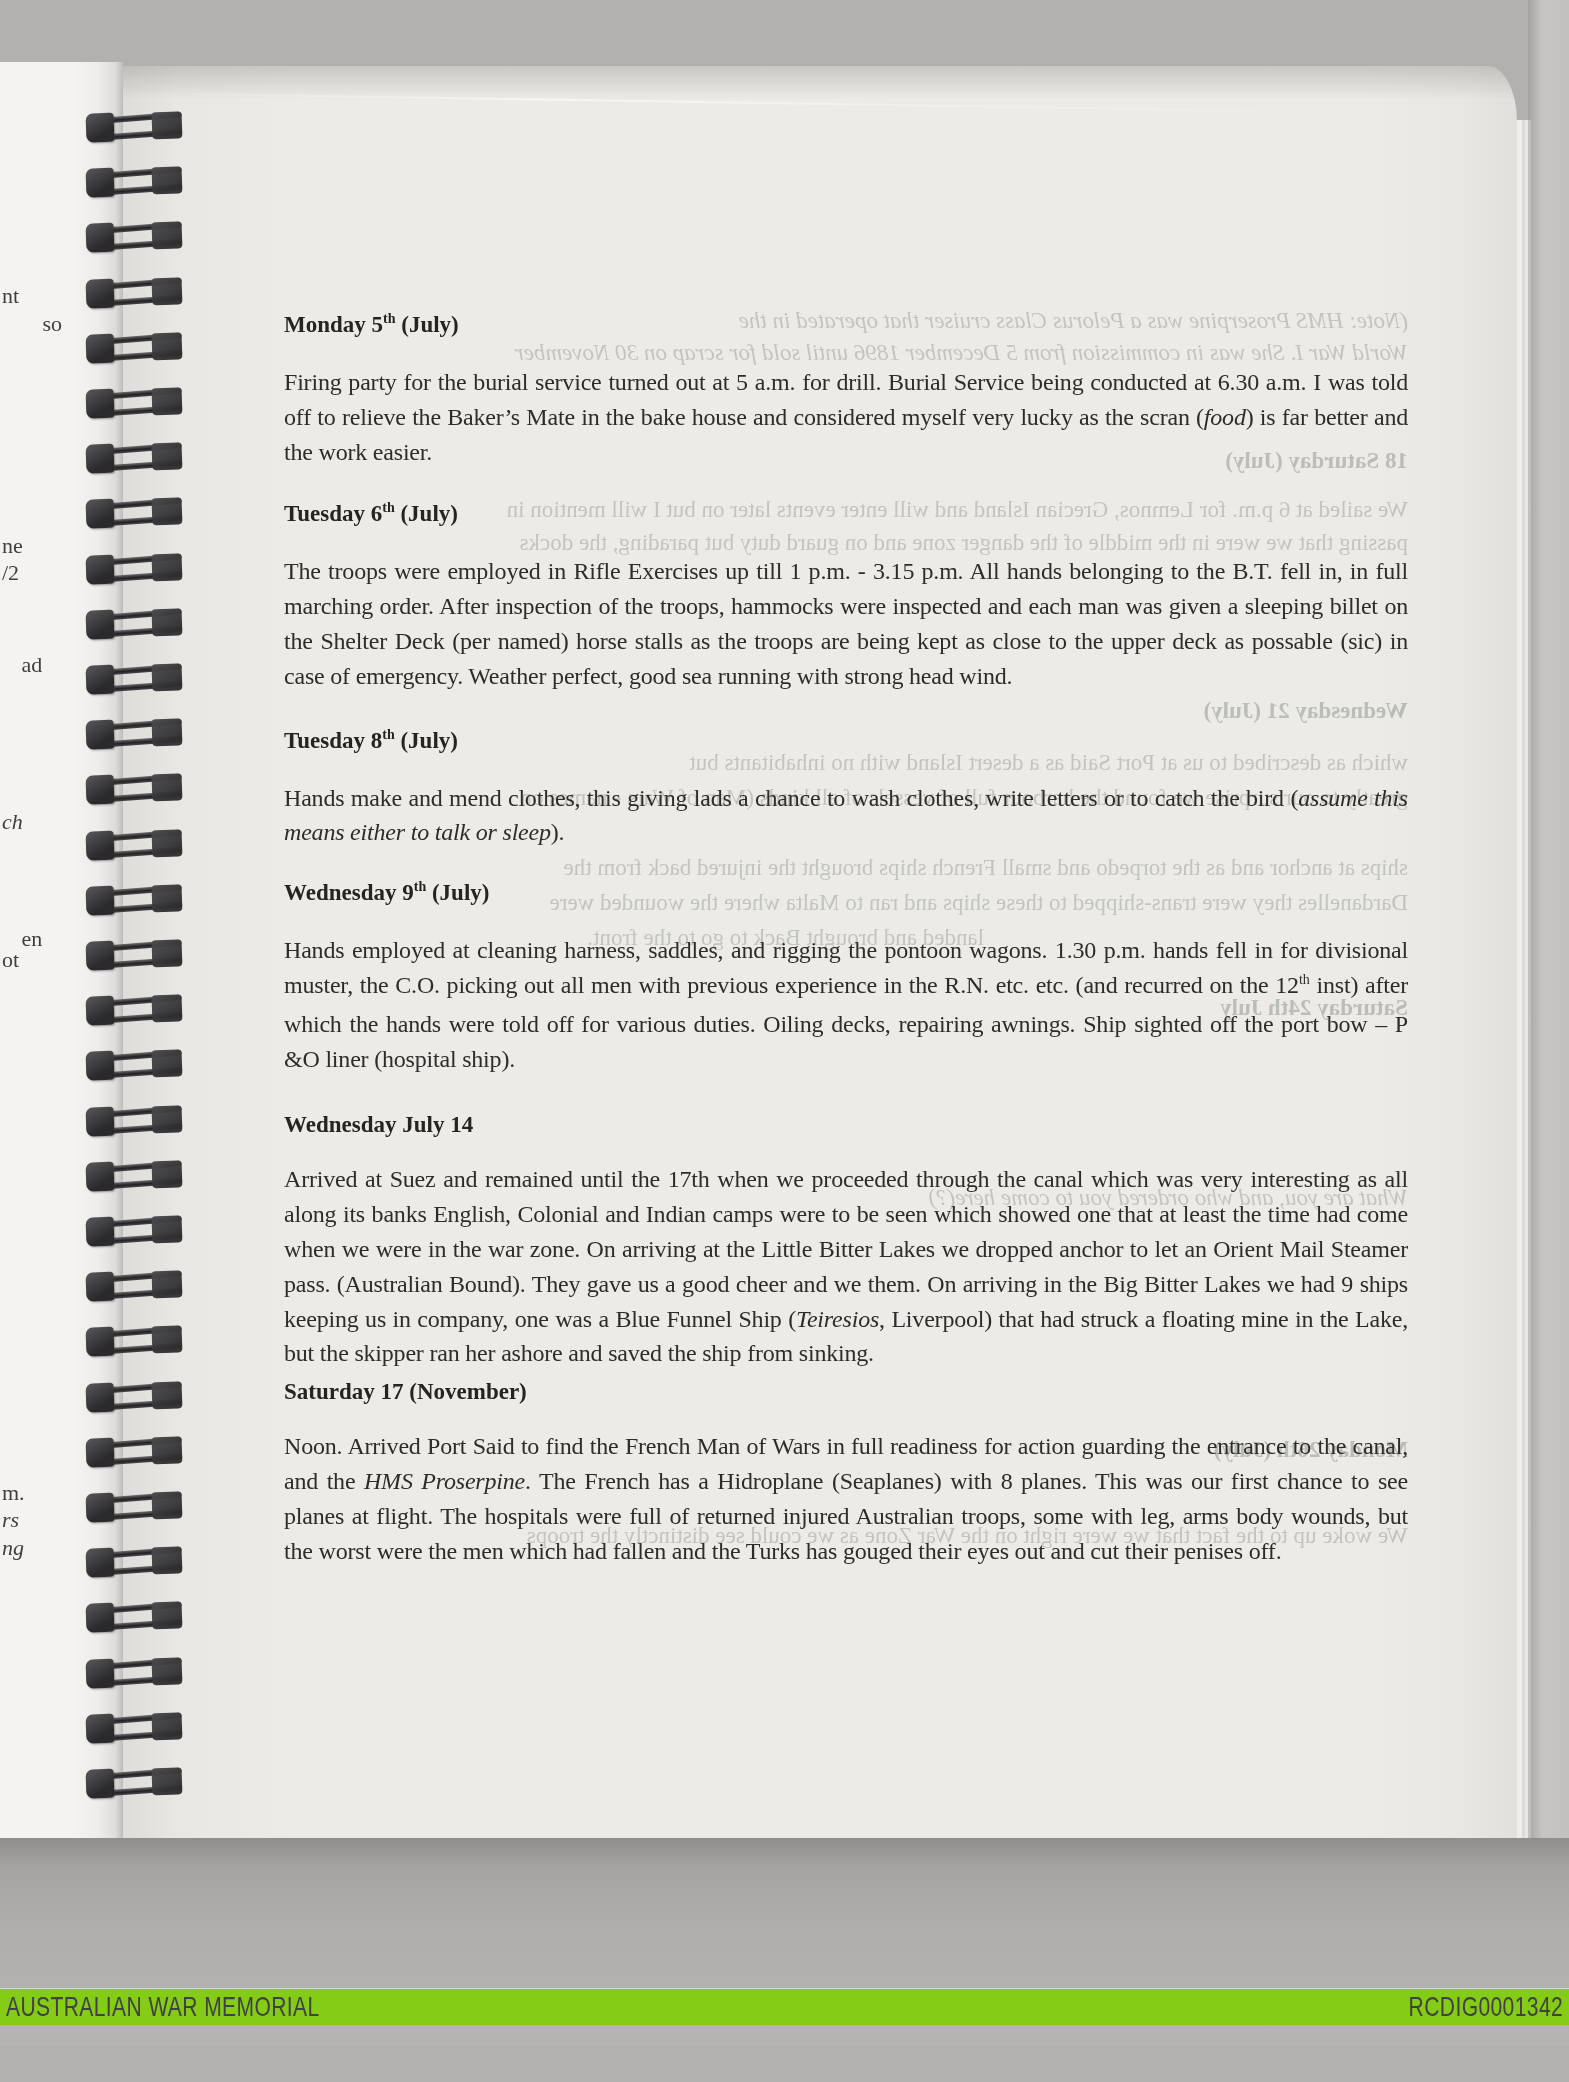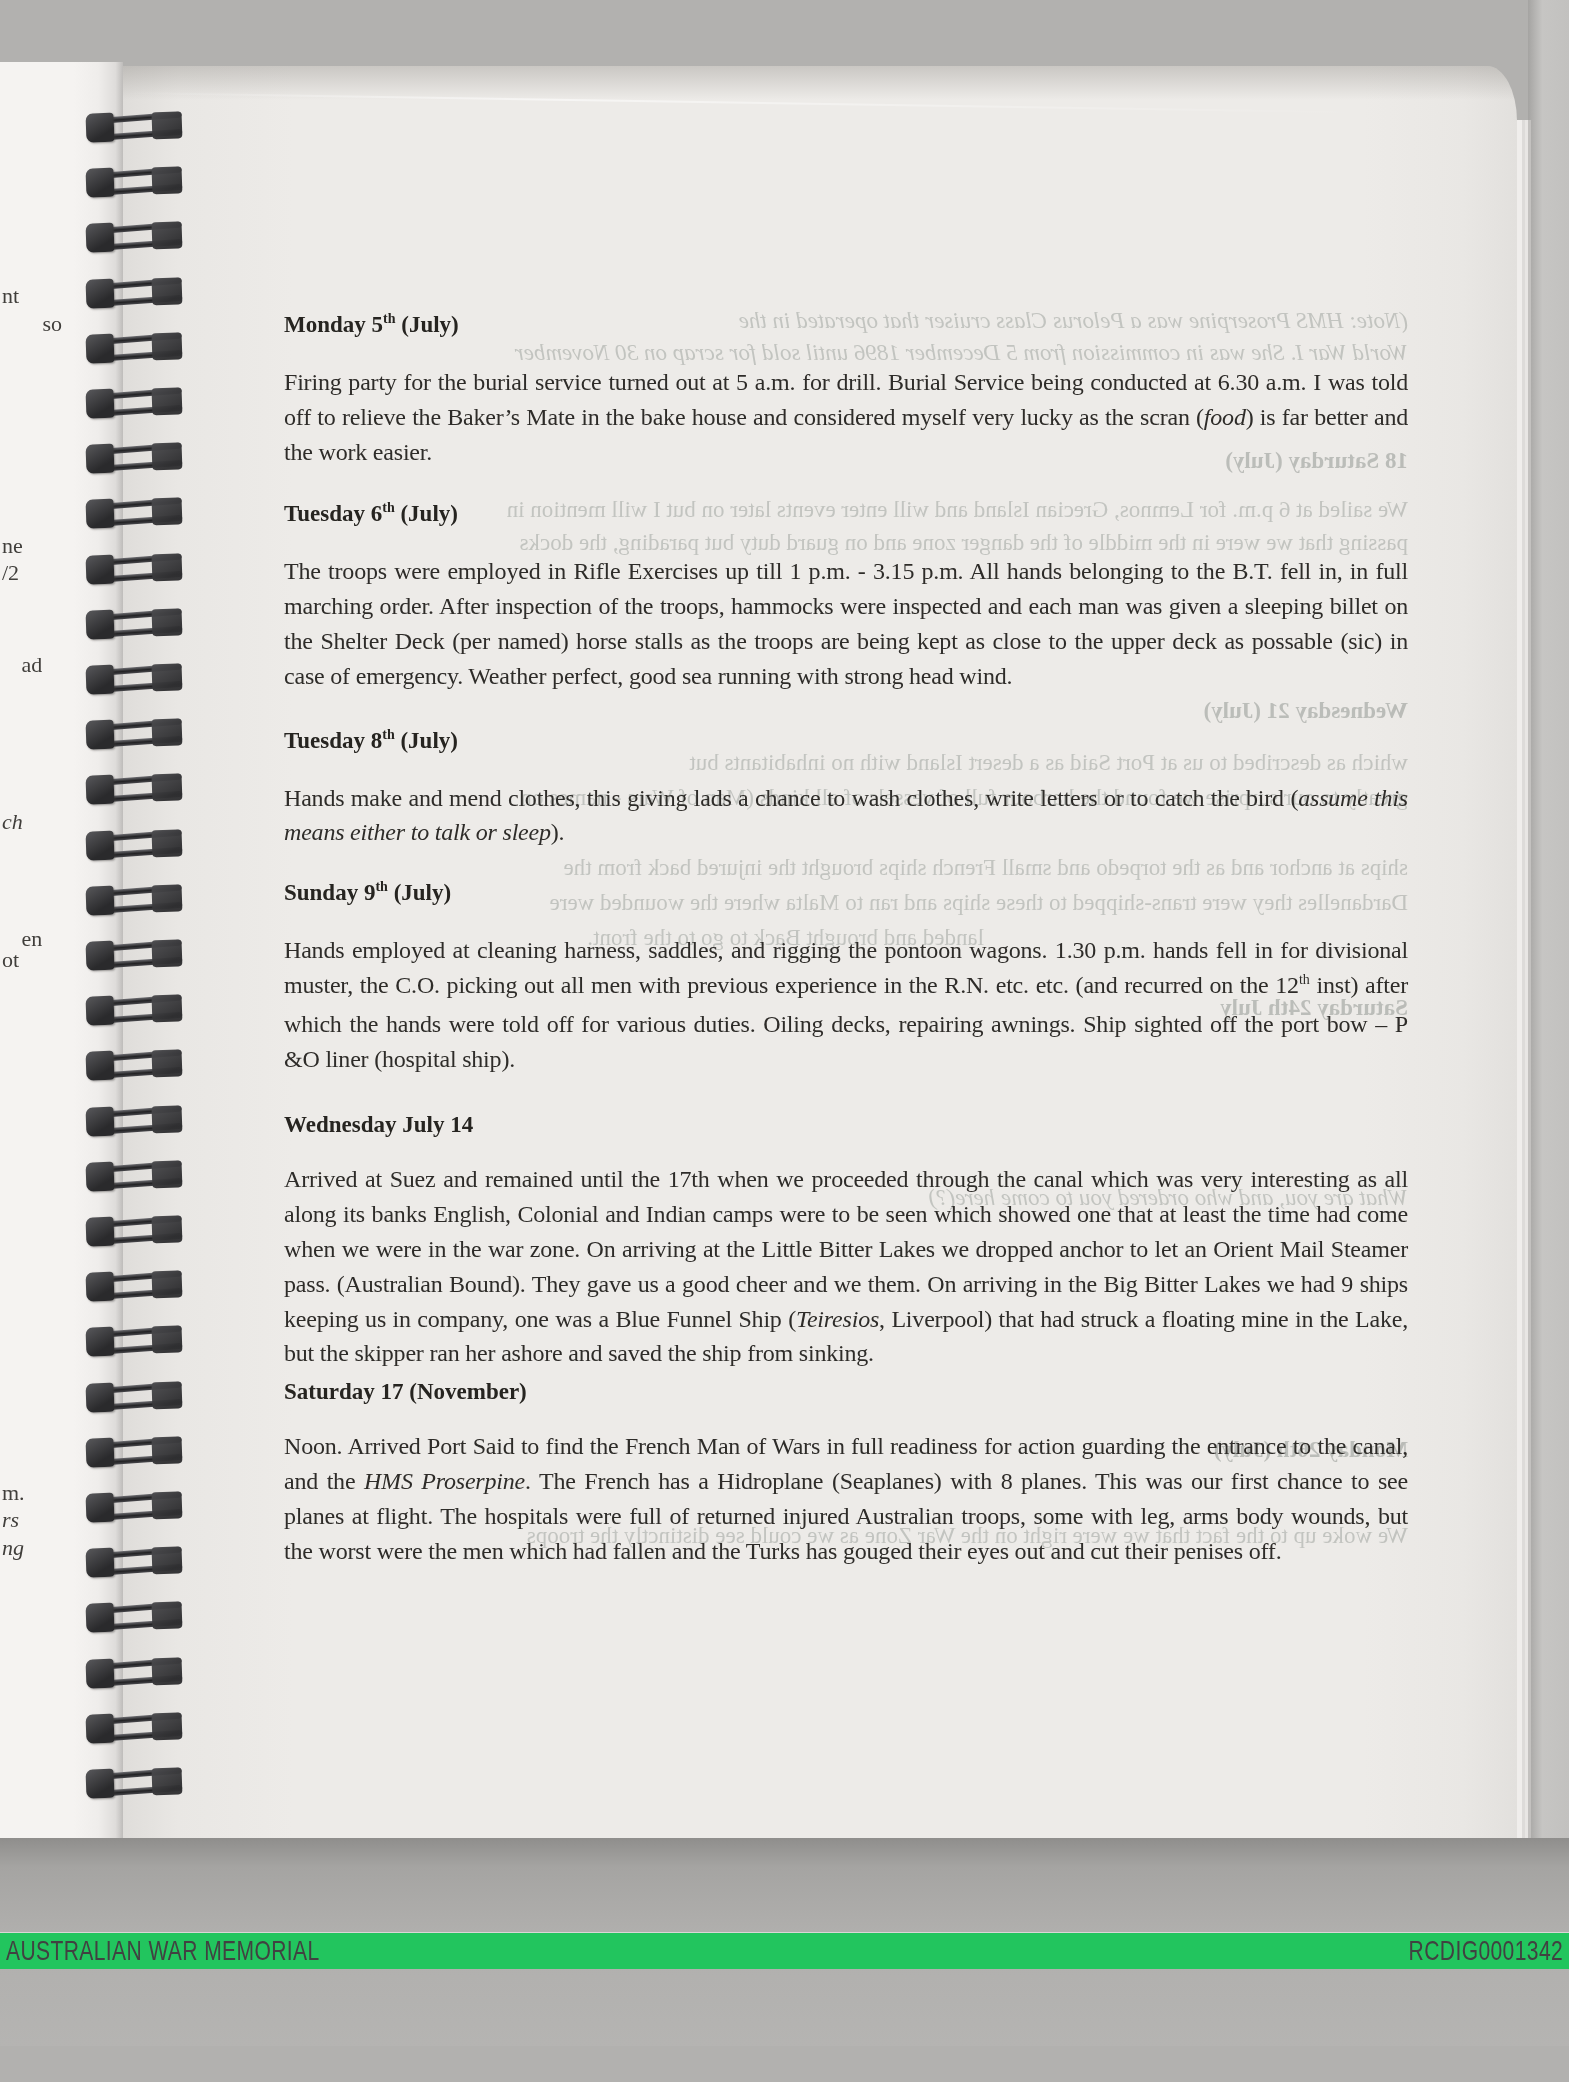--- a/index.html
+++ b/index.html
@@ -100,22 +100,22 @@
     border-radius:7px 4px 4px 7px;
     box-shadow:1px 1px 2px rgba(60,58,55,.45);
   }
   .coil-end-right{
     position:absolute;left:66px;top:1px;width:30px;height:27px;
     background:linear-gradient(150deg,#4c4c4f,#2f2f31 75%);
     border-radius:4px;opacity:.96;
   }
   
   #footer{
-    position:absolute;left:0;top:1932px;width:1569px;height:36px;
-    background:#22c55e;border-top:1px solid #d9d8d6;
+    position:absolute;left:0;top:1988px;width:1569px;height:36px;
+    background:#84cc16;border-top:1px solid #d9d8d6;
     font-family:"Liberation Sans","DejaVu Sans",sans-serif;
     color:#414141;
   }
   #footer-left{
     position:absolute;left:6px;top:3px;
     font-size:27px;letter-spacing:.5px;white-space:nowrap;
     transform:scale(.78,1.02);transform-origin:left top;
   }
   #footer-right{
     position:absolute;right:6px;top:3px;
@@ -159,21 +159,21 @@
   <div id="content">
     <h3><span>Monday 5</span><span class="sup">th</span><span> (July)</span></h3>
     <p><span>Firing party for the burial service turned out at 5 a.m. for drill. Burial Service being conducted at 6.30 a.m. I was told off to relieve the Baker’s Mate in the bake house and considered myself very lucky as the scran (</span><span class="i">food</span><span>) is far better and the work easier.</span></p>
 
     <h3 class="mt30"><span>Tuesday 6</span><span class="sup">th</span><span> (July)</span></h3>
     <p><span>The troops were employed in Rifle Exercises up till 1 p.m. - 3.15 p.m. All hands belonging to the B.T. fell in, in full marching order. After inspection of the troops, hammocks were inspected and each man was given a sleeping billet on the Shelter Deck (per named) horse stalls as the troops are being kept as close to the upper deck as possable (sic) in case of emergency. Weather perfect, good sea running with strong head wind.</span></p>
 
     <h3 class="mt32"><span>Tuesday 8</span><span class="sup">th</span><span> (July)</span></h3>
     <p><span>Hands make and mend clothes, this giving lads a chance to wash clothes, write letters or to catch the bird (</span><span class="i">assume this means either to talk or sleep</span><span>).</span></p>
 
-    <h3 class="mt28"><span>Sunday 9</span><span class="sup">th</span><span> (July)</span></h3>
+    <h3 class="mt28"><span>Wednesday 9</span><span class="sup">th</span><span> (July)</span></h3>
     <p><span>Hands employed at cleaning harness, saddles, and rigging the pontoon wagons. 1.30 p.m. hands fell in for divisional muster, the C.O. picking out all men with previous experience in the R.N. etc. etc. (and recurred on the 12</span><span class="sup">th</span><span> inst) after which the hands were told off for various duties. Oiling decks, repairing awnings. Ship sighted off the port bow – P &amp;O liner (hospital ship).</span></p>
 
     <h3 class="mt34"><span>Wednesday July 14</span></h3>
     <p><span>Arrived at Suez and remained until the 17th when we proceeded through the canal which was very interesting as all along its banks English, Colonial and Indian camps were to be seen which showed one that at least the time had come when we were in the war zone. On arriving at the Little Bitter Lakes we dropped anchor to let an Orient Mail Steamer pass. (Australian Bound). They gave us a good cheer and we them. On arriving in the Big Bitter Lakes we had 9 ships keeping us in company, one was a Blue Funnel Ship (</span><span class="i">Teiresios</span><span>, Liverpool) that had struck a floating mine in the Lake, but the skipper ran her ashore and saved the ship from sinking.</span></p>
 
     <h3 class="mt6"><span>Saturday 17 (November)</span></h3>
     <p><span>Noon. Arrived Port Said to find the French Man of Wars in full readiness for action guarding the entrance to the canal, and the </span><span class="i">HMS Proserpine</span><span>. The French has a Hidroplane (Seaplanes) with 8 planes. This was our first chance to see planes at flight. The hospitals were full of returned injured Australian troops, some with leg, arms body wounds, but the worst were the men which had fallen and the Turks has gouged their eyes out and cut their penises off.</span></p>
   </div>
 
   <div id="frag-layer">

